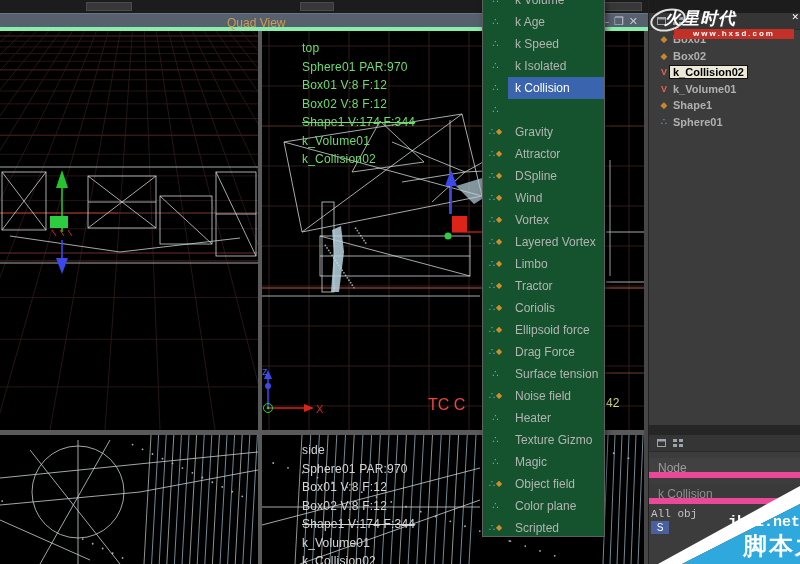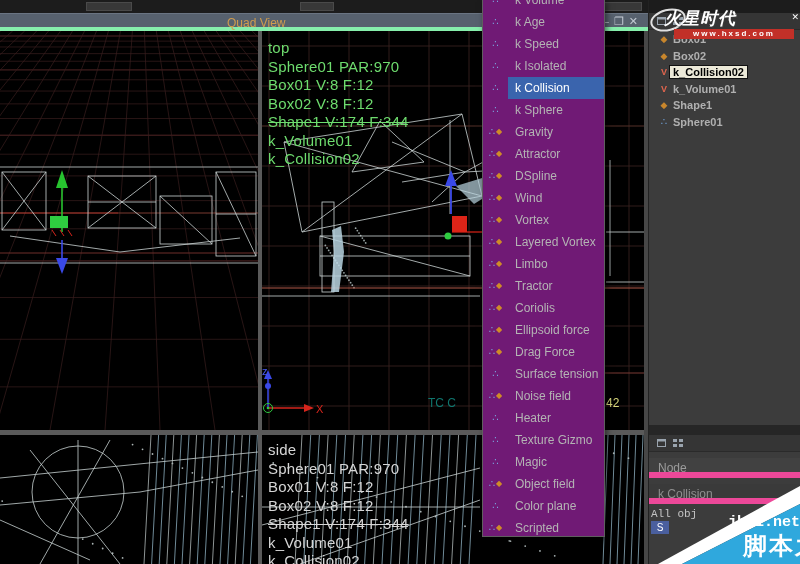--- a/index.html
+++ b/index.html
@@ -20,29 +20,29 @@
   .tb-controls span { cursor:default; }
 
   
   .vp-area { position:absolute; left:0; top:31px; width:648px; height:533px; background:#000; }
   #vp-svg { position:absolute; left:0; top:0; width:648px; height:533px; }
   .div-v { position:absolute; left:258px; top:0; width:4px; height:533px; background:#5a5a5a; }
   .div-h { position:absolute; left:0; top:399px; width:648px; height:5px; background:#5a5a5a; }
   .div-r { position:absolute; left:644px; top:0; width:4px; height:533px; background:#474747; }
 
   
-  .stats { position:absolute; font-size:15px; line-height:18.5px; letter-spacing:.2px; }
+  .stats { position:absolute; font-size:12px; line-height:18.5px; letter-spacing:.2px;margin-left:34px; }
   .stats.green { left:268px; top:8px;  color:#6edc6e; }
   .stats.white { left:268px; top:410px; color:#d6d6d6; }
   .stats .strike { text-decoration:line-through; }
-  .tc-left  { position:absolute; left:428px; top:365px; font-size:12px; color:#0f766e; }
+  .tc-left  { position:absolute; left:428px; top:365px; font-size:16px; color:#ef4444; }
   .tc-right { position:absolute; left:596px; top:365px; font-size:12px; color:#d8d87c; }
 
   
-  .menu { position:absolute; left:482px; top:0; width:123px; height:537px; background:#701a75;
+  .menu { position:absolute; left:482px; top:0; width:123px; height:537px; background:#14532d;
           border:1px solid #5f5f5f; border-top:none; box-shadow:2px 2px 6px rgba(0,0,0,.5);
           overflow:hidden; z-index:30; }
   .menu ul { list-style:none; margin-top:-11px; }
   .menu li { display:flex; align-items:stretch; height:22px; font-size:12px; color:#b4b4b4; cursor:default; }
   .menu .mi-icons { width:25px; display:flex; align-items:center; justify-content:center; gap:1px;
                     flex:none; }
   .mi-particle { color:#7aa2dc; font-size:10px; line-height:1; }
   .mi-force { color:#cf8c28; font-size:8px; line-height:1; }
   .menu .mi-label { flex:1; display:flex; align-items:center; padding-left:7px; }
   .menu li.hl .mi-label { background:#3a64ad; color:#ffffff; }
@@ -449,21 +449,20 @@
         <li class="hl">
           <span class="mi-icons">
             <span class="mi-particle">∴</span>
           </span>
           <span class="mi-label">k Collision</span>
         </li>
         <li>
           <span class="mi-icons">
             <span class="mi-particle">∴</span>
           </span>
-          <span class="mi-label">k Sphere</span>
         </li>
         <li>
           <span class="mi-icons">
             <span class="mi-particle">∴</span>
             <span class="mi-force">◆</span>
           </span>
           <span class="mi-label">Gravity</span>
         </li>
         <li>
           <span class="mi-icons">

